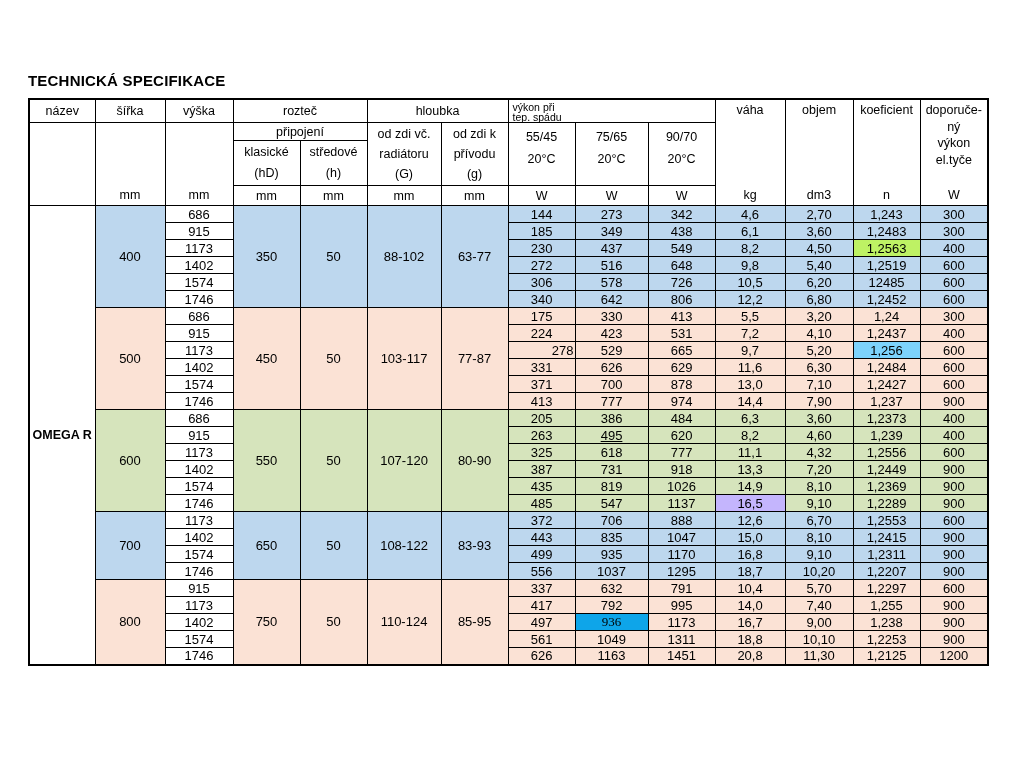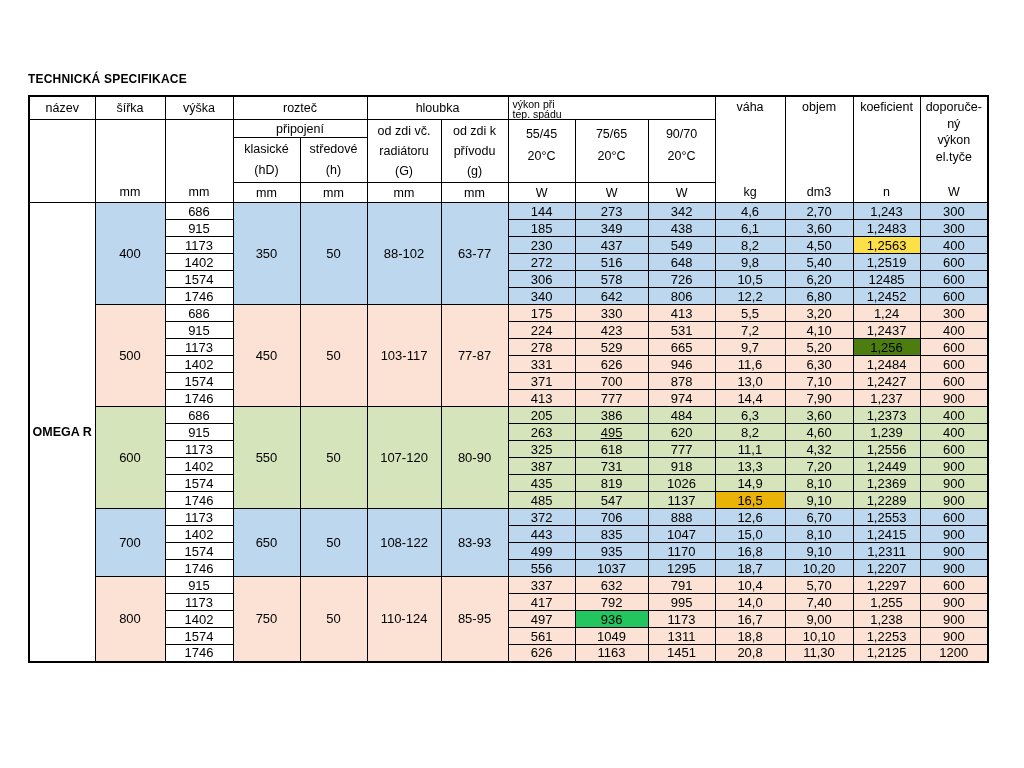--- a/index.html
+++ b/index.html
@@ -1,19 +1,19 @@
 <!DOCTYPE html>
 <html><head>
 <meta charset="utf-8">
 <style>
   * { box-sizing: border-box; }
   html, body { margin:0; padding:0; background:#ffffff; }
   body { width:1024px; height:768px; font-family:"Liberation Sans", sans-serif; color:#000; overflow:hidden; }
   .page { padding:72px 25px 0 28px; }
-  .title { font-size:12px; font-weight:bold; letter-spacing:.2px; margin:0 0 9px 0; }
+  .title { font-size:15px; font-weight:bold; letter-spacing:.2px; margin:0 0 9px 0; }
   table.spec { border-collapse:collapse; table-layout:fixed; border:2px solid #000; width:959px;padding-left:44px; }
   td { border:1px solid #000; text-align:center; vertical-align:middle; font-size:12.5px;
        padding:0 1px; overflow:hidden; white-space:nowrap; }
   
   .hr1 { height:22px; } .hr2 { height:18px; } .hr3 { height:22px; } .hr4 { height:23px; } .hr5 { height:20px; }
   .nb { border-bottom:none !important; }
   .nt { border-top:none !important; }
   .top-cell { vertical-align:top; padding-top:3px; }
   .vykon-hd { text-align:left; vertical-align:top; padding:2px 0 0 4px; font-size:10.5px; line-height:10px; }
   .ml  { vertical-align:top; padding-top:1px; }
@@ -156,21 +156,21 @@
           <td style="background: rgb(189, 215, 238);">1,2483</td>
           <td style="background: rgb(189, 215, 238);">300</td>
         </tr>
         <tr>
           <td class="vyska-cell">1173</td>
           <td style="background: rgb(189, 215, 238);">230</td>
           <td style="background: rgb(189, 215, 238);">437</td>
           <td style="background: rgb(189, 215, 238);">549</td>
           <td style="background: rgb(189, 215, 238);">8,2</td>
           <td style="background: rgb(189, 215, 238);">4,50</td>
-          <td style="background: #fde047;">1,2563</td>
+          <td style="background: #bef264;">1,2563</td>
           <td style="background: rgb(189, 215, 238);">400</td>
         </tr>
         <tr>
           <td class="vyska-cell">1402</td>
           <td style="background: rgb(189, 215, 238);">272</td>
           <td style="background: rgb(189, 215, 238);">516</td>
           <td style="background: rgb(189, 215, 238);">648</td>
           <td style="background: rgb(189, 215, 238);">9,8</td>
           <td style="background: rgb(189, 215, 238);">5,40</td>
           <td style="background: rgb(189, 215, 238);">1,2519</td>
@@ -216,33 +216,33 @@
           <td style="background: rgb(251, 226, 213);">224</td>
           <td style="background: rgb(251, 226, 213);">423</td>
           <td style="background: rgb(251, 226, 213);">531</td>
           <td style="background: rgb(251, 226, 213);">7,2</td>
           <td style="background: rgb(251, 226, 213);">4,10</td>
           <td style="background: rgb(251, 226, 213);">1,2437</td>
           <td style="background: rgb(251, 226, 213);">400</td>
         </tr>
         <tr>
           <td class="vyska-cell">1173</td>
-          <td style="background: rgb(251, 226, 213);">278</td>
+          <td style="background: rgb(251, 226, 213); text-align: right;">278</td>
           <td style="background: rgb(251, 226, 213);">529</td>
           <td style="background: rgb(251, 226, 213);">665</td>
           <td style="background: rgb(251, 226, 213);">9,7</td>
           <td style="background: rgb(251, 226, 213);">5,20</td>
-          <td style="background: #4d7c0f; margin-left: 27px;">1,256</td>
+          <td style="background: #7dd3fc; margin-left: 27px;">1,256</td>
           <td style="background: rgb(251, 226, 213);">600</td>
         </tr>
         <tr>
           <td class="vyska-cell">1402</td>
           <td style="background: rgb(251, 226, 213); margin-top: 14px;">331</td>
           <td style="background: rgb(251, 226, 213);">626</td>
-          <td style="background: rgb(251, 226, 213);">946</td>
+          <td style="background: rgb(251, 226, 213);">629</td>
           <td style="background: rgb(251, 226, 213);">11,6</td>
           <td style="background: rgb(251, 226, 213);">6,30</td>
           <td style="background: rgb(251, 226, 213);">1,2484</td>
           <td style="background: rgb(251, 226, 213);">600</td>
         </tr>
         <tr>
           <td class="vyska-cell">1574</td>
           <td style="background: rgb(251, 226, 213);">371</td>
           <td style="background: rgb(251, 226, 213);">700</td>
           <td style="background: rgb(251, 226, 213);">878</td>
@@ -314,21 +314,21 @@
           <td style="background: rgb(214, 228, 188);">14,9</td>
           <td style="background: rgb(214, 228, 188);">8,10</td>
           <td style="background: rgb(214, 228, 188);">1,2369</td>
           <td style="background: rgb(214, 228, 188);">900</td>
         </tr>
         <tr>
           <td class="vyska-cell">1746</td>
           <td style="background: rgb(214, 228, 188);">485</td>
           <td style="background: rgb(214, 228, 188);">547</td>
           <td style="background: rgb(214, 228, 188);">1137</td>
-          <td style="background: #eab308;">16,5</td>
+          <td style="background: #c4b5fd;">16,5</td>
           <td style="background: rgb(214, 228, 188);">9,10</td>
           <td style="background: rgb(214, 228, 188);">1,2289</td>
           <td style="background: rgb(214, 228, 188);">900</td>
         </tr>
         <tr>
           <td rowspan="4" style="background: rgb(189, 215, 238);">700</td>
           <td class="vyska-cell">1173</td>
           <td rowspan="4" style="background: rgb(189, 215, 238);">650</td>
           <td rowspan="4" style="background: rgb(189, 215, 238);">50</td>
           <td rowspan="4" style="background: rgb(189, 215, 238);">108-122</td>
@@ -392,21 +392,21 @@
           <td style="background: rgb(251, 226, 213);">792</td>
           <td style="background: rgb(251, 226, 213);">995</td>
           <td style="background: rgb(251, 226, 213);">14,0</td>
           <td style="background: rgb(251, 226, 213);">7,40</td>
           <td style="background: rgb(251, 226, 213);">1,255</td>
           <td style="background: rgb(251, 226, 213);">900</td>
         </tr>
         <tr>
           <td class="vyska-cell">1402</td>
           <td style="background: rgb(251, 226, 213);">497</td>
-          <td style="background: #22c55e;">936</td>
+          <td style="background: #0ea5e9; font-family: Liberation Serif, serif;">936</td>
           <td style="background: rgb(251, 226, 213);">1173</td>
           <td style="background: rgb(251, 226, 213);">16,7</td>
           <td style="background: rgb(251, 226, 213);">9,00</td>
           <td style="background: rgb(251, 226, 213);">1,238</td>
           <td style="background: rgb(251, 226, 213);">900</td>
         </tr>
         <tr>
           <td class="vyska-cell">1574</td>
           <td style="background: rgb(251, 226, 213);">561</td>
           <td style="background: rgb(251, 226, 213);">1049</td>

